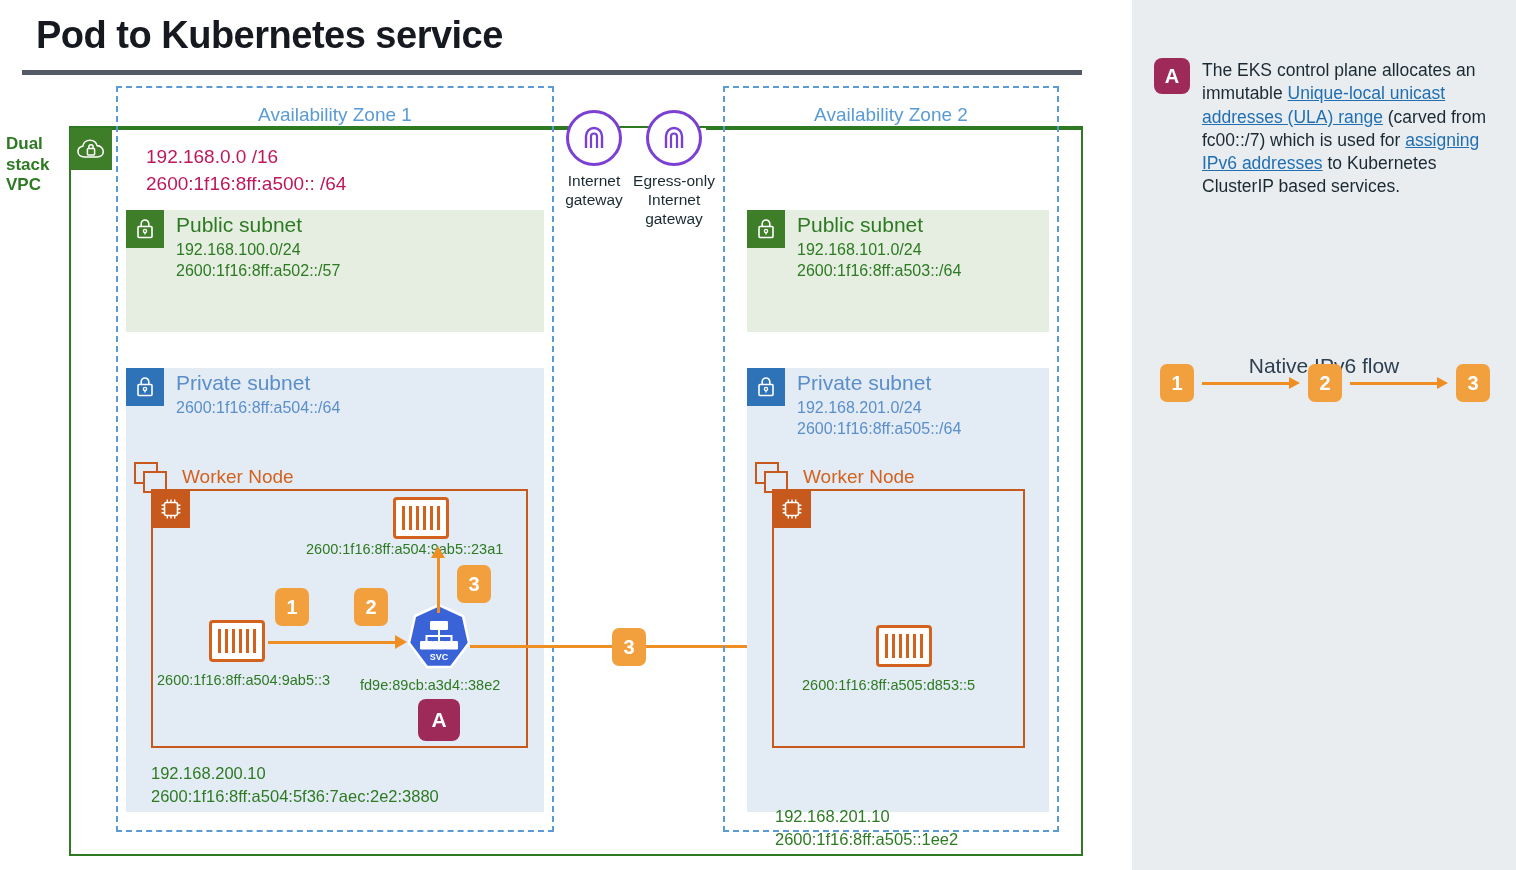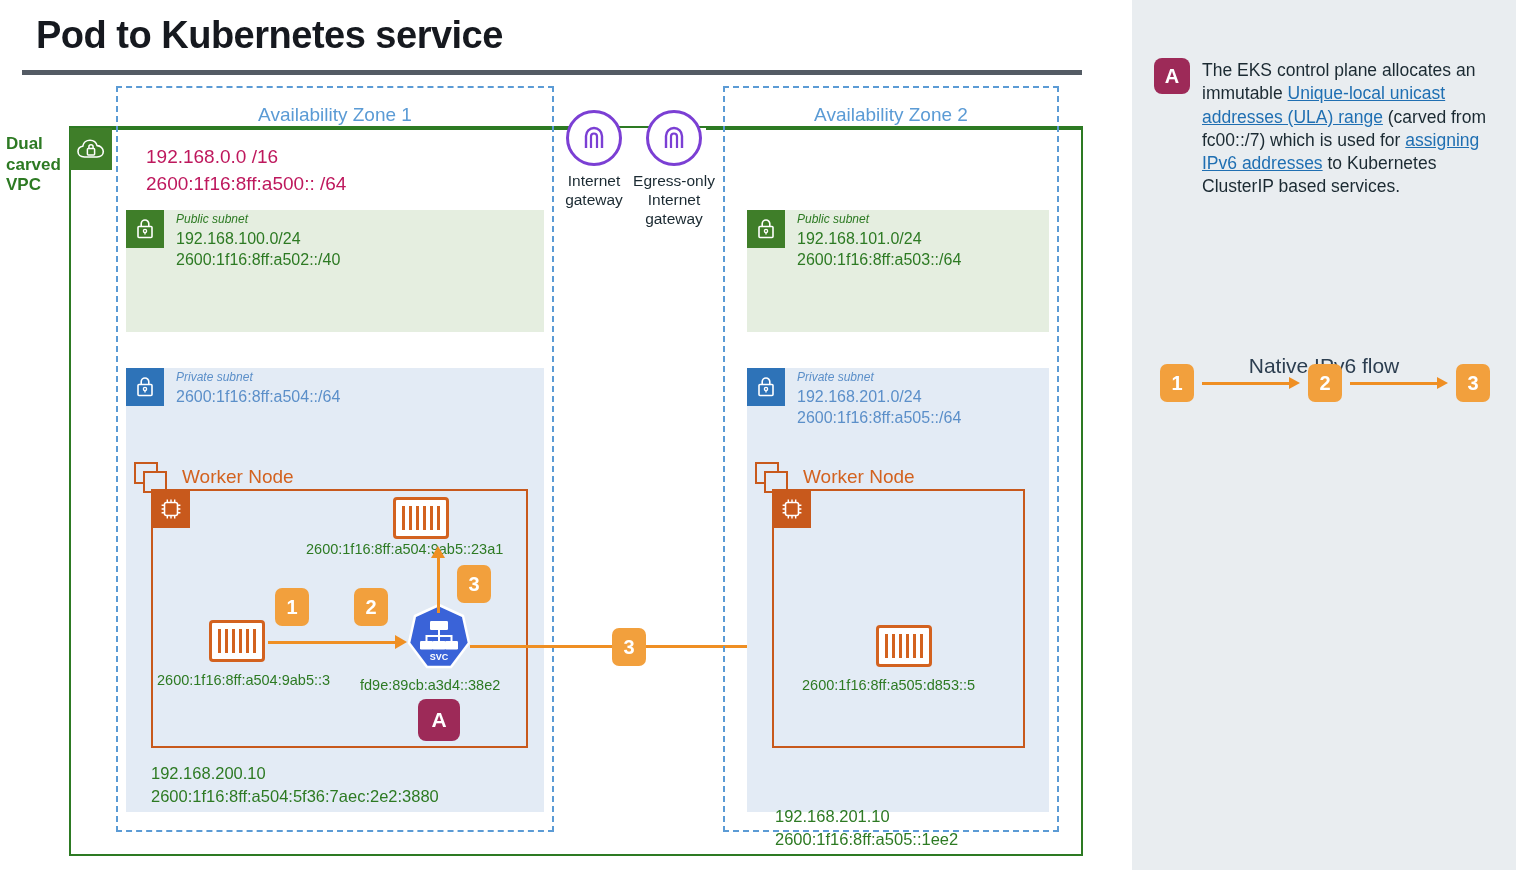--- a/index.html
+++ b/index.html
@@ -93,21 +93,21 @@
     font-size:19px; color:#be185d; line-height:1.42;
   }
 
   
   .subnet { position:absolute; }
   .subnet-icon {
     position:absolute; left:0; top:0; width:38px; height:38px;
     display:flex; align-items:center; justify-content:center;
   }
   .subnet-body { padding-left:50px; padding-top:2px; }
-  .subnet-name { font-size:12px; line-height:1.2; margin-bottom:3px;font-style:italic; }
+  .subnet-name { font-size:21px; line-height:1.2; margin-bottom:3px; }
   .subnet-cidr { font-size:16px; line-height:1.3; }
   .public { background:#e5eee0; }
   .public .subnet-icon { background:#3f7e29; }
   .public .subnet-name, .public .subnet-cidr { color:#2d7a23; }
   .private { background:#e3ebf5; }
   .private .subnet-icon { background:#2e73b8; }
   .private .subnet-name, .private .subnet-cidr { color:#5b8fc9; }
 
   #pub1 { left:126px; top:210px; width:418px; height:122px; }
   #priv1 { left:126px; top:368px; width:418px; height:444px; }
@@ -199,21 +199,21 @@
       <div class="legend-arrow"></div>
       <div class="num-badge">2</div>
       <div class="legend-arrow"></div>
       <div class="num-badge">3</div>
     </div>
   </div>
 
   <div class="vpc-border"></div>
   <div class="vpc-label">
     <div>Dual</div>
-    <div>carved</div>
+    <div>stack</div>
     <div>VPC</div>
   </div>
   <div class="vpc-icon">
     <svg width="28" height="22" viewBox="0 0 28 22">
       <path d="M7.5 19 C3.4 19 1 16.6 1 13.6 C1 10.9 3 8.7 5.7 8.3 C6.3 4.8 9.3 2.2 13 2.2 C16.4 2.2 19.3 4.5 20.1 7.6 C23.5 7.8 26.3 10.5 26.3 13.6 C26.3 16.6 23.8 19 20 19 Z" fill="none" stroke="#ffffff" stroke-width="1.6"></path>
       <rect x="10.4" y="10.6" width="7.2" height="6.3" rx="0.8" fill="none" stroke="#ffffff" stroke-width="1.5"></rect>
       <path d="M11.9 10.6 v-1.8 a2.1 2.1 0 0 1 4.2 0 v1.8" fill="none" stroke="#ffffff" stroke-width="1.5"></path>
     </svg>
   </div>
 
@@ -234,21 +234,21 @@
       <svg width="20" height="22" viewBox="0 0 20 22">
         <rect x="3" y="8.5" width="14" height="11" rx="1" fill="none" stroke="#ffffff" stroke-width="1.6"></rect>
         <path d="M6.2 8.5 V5.8 a3.8 3.8 0 0 1 7.6 0 V8.5" fill="none" stroke="#ffffff" stroke-width="1.6"></path>
         <circle cx="10" cy="13" r="1.6" fill="none" stroke="#ffffff" stroke-width="1.4"></circle>
         <path d="M10 14.2 v2.4" stroke="#ffffff" stroke-width="1.4"></path>
       </svg>
     </div>
     <div class="subnet-body">
       <div class="subnet-name">Public subnet</div>
       <div class="subnet-cidr">192.168.100.0/24</div>
-      <div class="subnet-cidr">2600:1f16:8ff:a502::/40</div>
+      <div class="subnet-cidr">2600:1f16:8ff:a502::/57</div>
     </div>
   </div>
 
   <div class="subnet private" id="priv1">
     <div class="subnet-icon">
       <svg width="20" height="22" viewBox="0 0 20 22">
         <rect x="3" y="8.5" width="14" height="11" rx="1" fill="none" stroke="#ffffff" stroke-width="1.6"></rect>
         <path d="M6.2 8.5 V5.8 a3.8 3.8 0 0 1 7.6 0 V8.5" fill="none" stroke="#ffffff" stroke-width="1.6"></path>
         <circle cx="10" cy="13" r="1.6" fill="none" stroke="#ffffff" stroke-width="1.4"></circle>
         <path d="M10 14.2 v2.4" stroke="#ffffff" stroke-width="1.4"></path>

